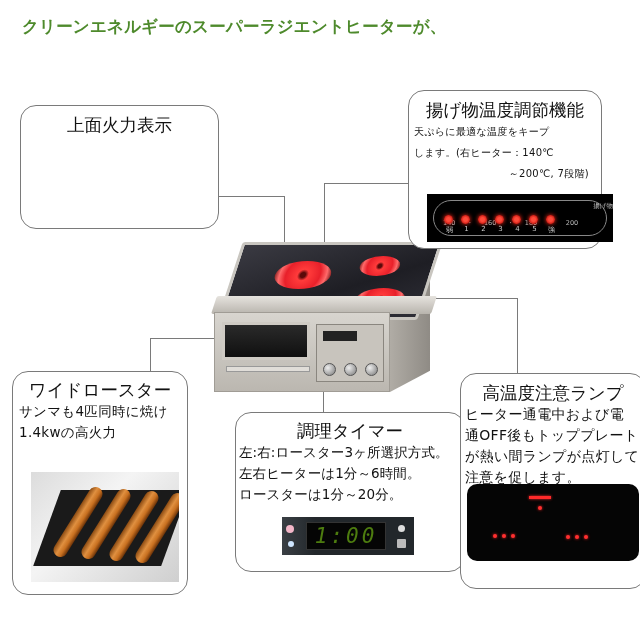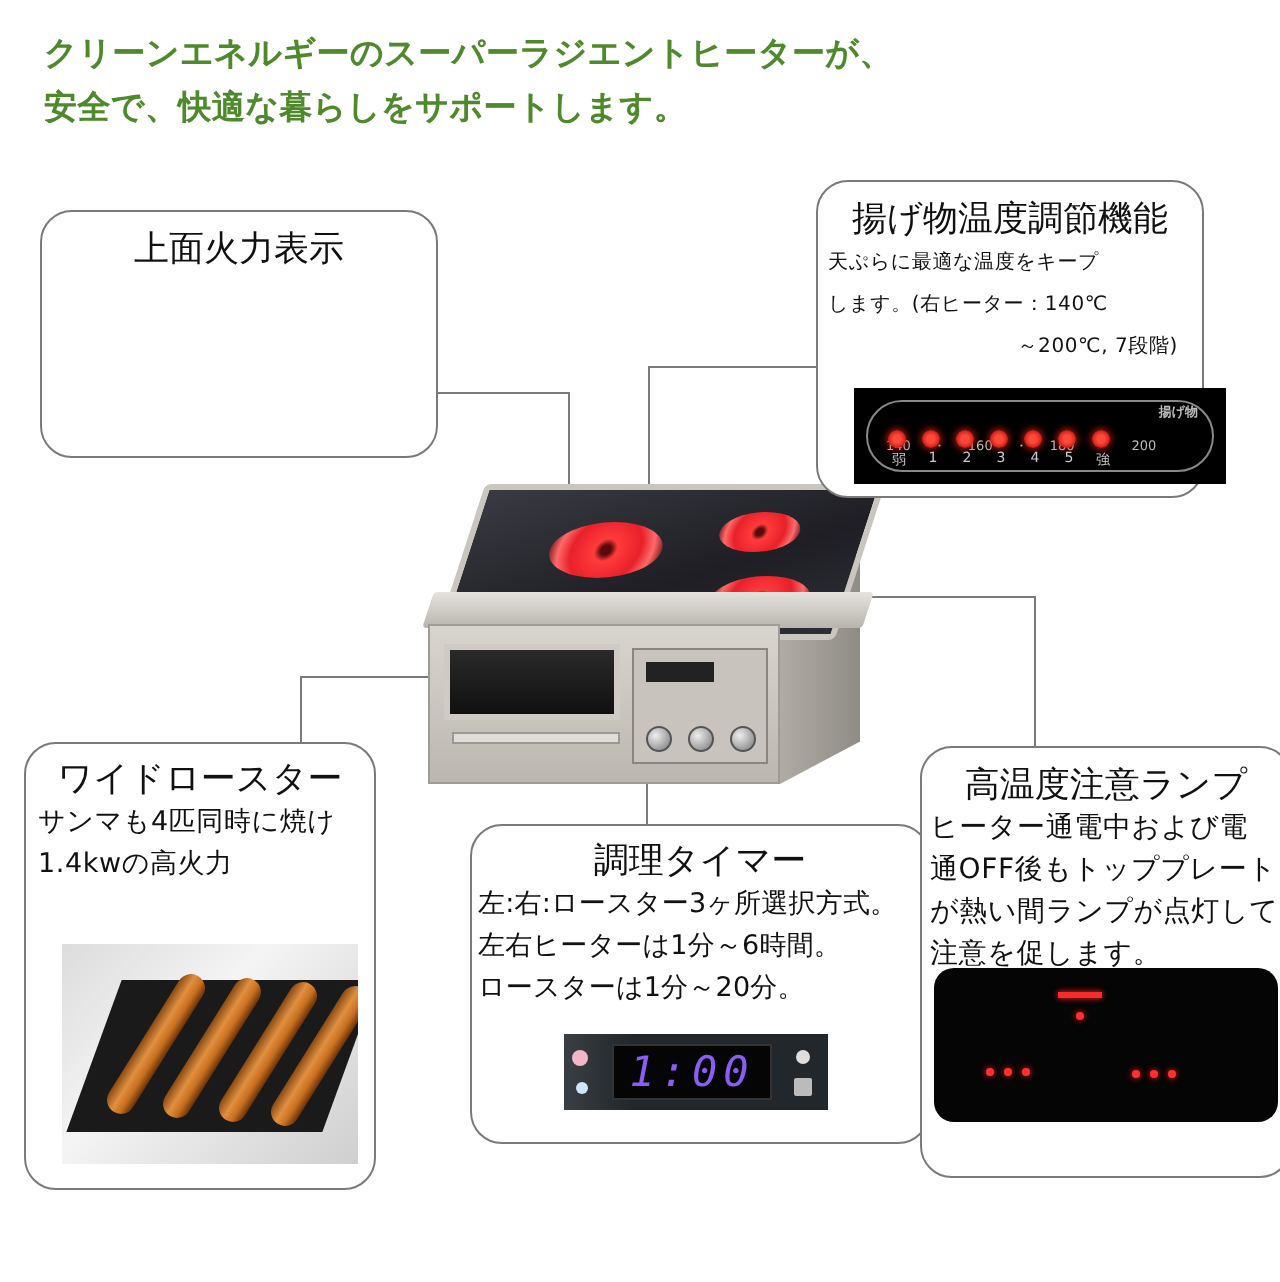--- a/index.html
+++ b/index.html
@@ -35,21 +35,21 @@
     .line { position: absolute; background: #7a7a7a; }
 
     
     .led-panel { position: absolute; left: 18px; top: 103px; width: 186px; height: 48px; background: #000; }
     .led-oval { position: absolute; left: 6px; top: 6px; width: 174px; height: 36px; border: 1px solid #888; border-radius: 18px; }
     .led-temps { position: absolute; left: 16px; top: 25px; font-size: 6.5px; color: #bbb; display: flex; gap: 11px; }
     .led-row { position: absolute; left: 17px; top: 21px; display: flex; gap: 8px; }
     .led { width: 9px; height: 9px; border-radius: 50%; background: radial-gradient(circle, #ff4a3a 30%, #c0100a 80%); box-shadow: 0 0 4px #ff2a1a; }
     .led-labels { position: absolute; left: 18px; top: 31px; display: flex; gap: 8px; font-size: 7px; color: #ccc; }
     .led-labels span { width: 9px; text-align: center; display: inline-block; }
-    .led-tag { position: absolute; right: 14px; top: 8px; font-size: 6.5px; color: #bbb; font-weight: bold; }
+    .led-tag { position: absolute; right: 0; top: 8px; font-size: 6.5px; color: #bbb; }
 
     
     .stove { position: absolute; left: 212px; top: 238px; width: 222px; height: 160px; }
     .stove .top { position: absolute; left: 18px; top: 4px; width: 200px; height: 78px; background: linear-gradient(160deg, #3a3a42, #1e1e24 60%, #2e2e36); transform: skewX(-18deg); border: 3px solid #c9c6c0; border-radius: 3px; }
     .stove .rim { position: absolute; left: 2px; top: 58px; width: 220px; height: 18px; background: linear-gradient(#e6e3de, #b8b4ad); transform: skewX(-18deg); border-radius: 2px; }
     .stove .front { position: absolute; left: 2px; top: 74px; width: 176px; height: 80px; background: linear-gradient(#d8d5cf, #bbb7b0); border: 1px solid #a09c95; }
     .stove .side { position: absolute; left: 178px; top: 60px; width: 40px; height: 94px; background: linear-gradient(90deg, #b0aca5, #8f8b85); transform: skewY(-28deg); transform-origin: top left; }
     .burner { position: absolute; border-radius: 50%; background: radial-gradient(circle, #5a0a0a 8%, #ff3b3b 18%, #e8202a 55%, #ff6a6a 75%, #7a1a1a 92%); }
     .b1 { left: 40px; top: 16px; width: 56px; height: 28px; }
     .b2 { left: 122px; top: 11px; width: 40px; height: 20px; }
@@ -60,34 +60,33 @@
     .ctrl-display { position: absolute; left: 6px; top: 6px; width: 34px; height: 10px; background: #222; }
     .knob { position: absolute; top: 38px; width: 13px; height: 13px; border-radius: 50%; background: radial-gradient(circle at 35% 35%, #eee, #777); border: 1px solid #555; }
 
     
     .fish-photo { position: absolute; left: 18px; top: 100px; width: 148px; height: 110px; background: linear-gradient(135deg, #dcdcdc, #f4f4f4 40%, #cfcfcf); overflow: hidden; }
     .tray { position: absolute; left: 16px; top: 18px; width: 128px; height: 76px; background: #1a1a1a; transform: skewX(-20deg); }
     .fish { position: absolute; width: 14px; height: 80px; border-radius: 7px; background: linear-gradient(90deg, #8a4a12, #e09040 40%, #c87020 70%, #6a3208); transform: rotate(32deg); }
 
     
     .timer-panel { position: absolute; left: 46px; top: 104px; width: 132px; height: 38px; background: linear-gradient(90deg, #3a3f44, #22272b 25%, #22272b); }
-    .timer-screen { position: absolute; left: 24px; top: 5px; width: 80px; height: 28px; background: #050505; border: 1px solid #333; color: #8b5cf6; font-family: "DejaVu Sans Mono", monospace; font-size: 21px; line-height: 26px; text-align: center; letter-spacing: 3px; font-style: italic; }
+    .timer-screen { position: absolute; left: 24px; top: 5px; width: 80px; height: 28px; background: #050505; border: 1px solid #333; color: #4d7c0f; font-family: "DejaVu Sans Mono", monospace; font-size: 21px; line-height: 26px; text-align: center; letter-spacing: 3px; font-style: italic; }
     .tdot { position: absolute; border-radius: 50%; }
 
     
     .lamp-panel { position: absolute; left: 6px; top: 110px; width: 172px; height: 77px; background: #050505; border-radius: 10px; }
     .lamp-bar { position: absolute; left: 62px; top: 12px; width: 22px; height: 3px; background: #ff2a2a; box-shadow: 0 0 3px #ff2a2a; }
     .lamp-dot { position: absolute; width: 4px; height: 4px; border-radius: 50%; background: #ff3030; box-shadow: 0 0 3px #ff2020; }
   </style>
 </head>
 <body>
 
 <div class="headline">
   <div>クリーンエネルギーのスーパーラジエントヒーターが、</div>
-  <div>安全で、快適な暮らしをサポートします。</div>
 </div>
 
 <div class="line" style="left:202px; top:196px; width:83px; height:1px;"></div>
 <div class="line" style="left:284px; top:196px; width:1px; height:75px;"></div>
 <div class="line" style="left:324px; top:183px; width:84px; height:1px;"></div>
 <div class="line" style="left:324px; top:183px; width:1px; height:120px;"></div>
 <div class="line" style="left:310px; top:298px; width:208px; height:1px;"></div>
 <div class="line" style="left:517px; top:298px; width:1px; height:76px;"></div>
 <div class="line" style="left:150px; top:338px; width:80px; height:1px;"></div>
 <div class="line" style="left:150px; top:338px; width:1px; height:34px;"></div>

